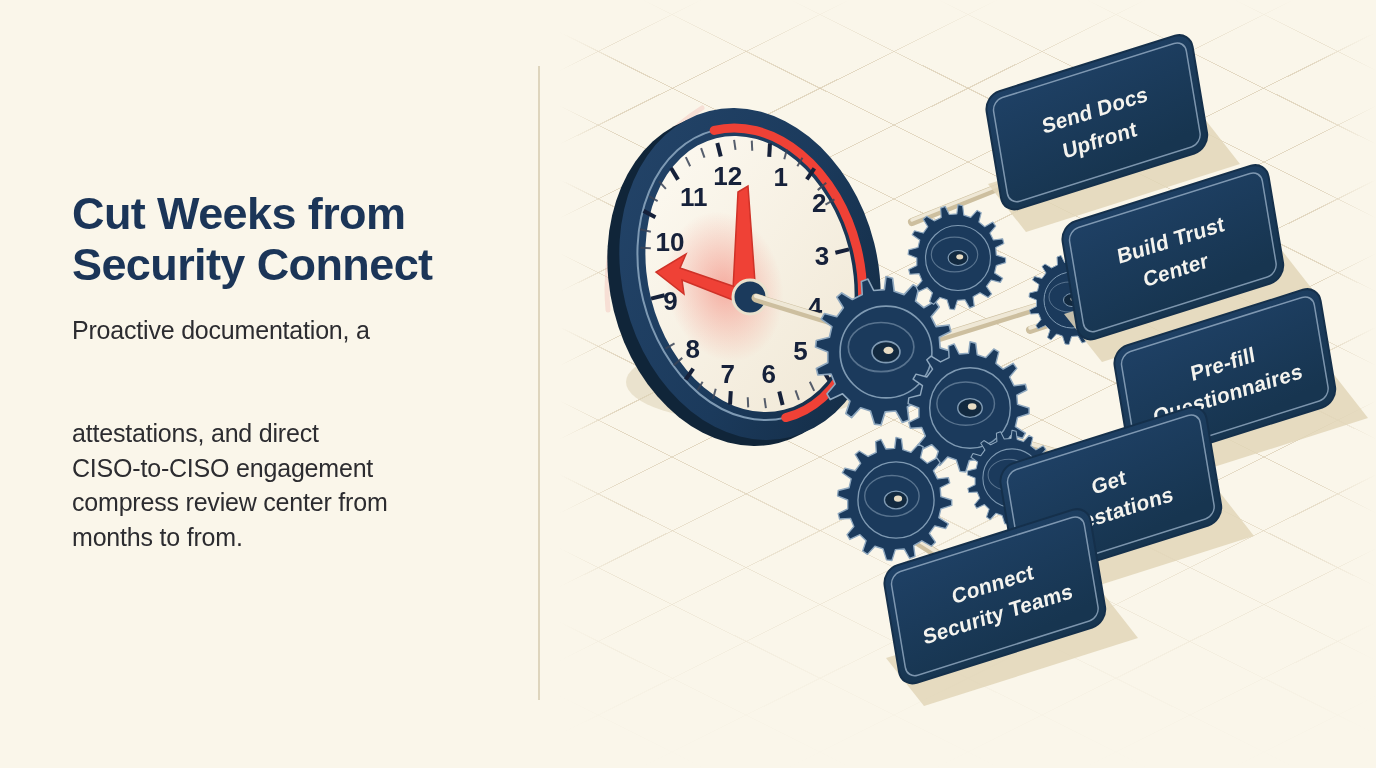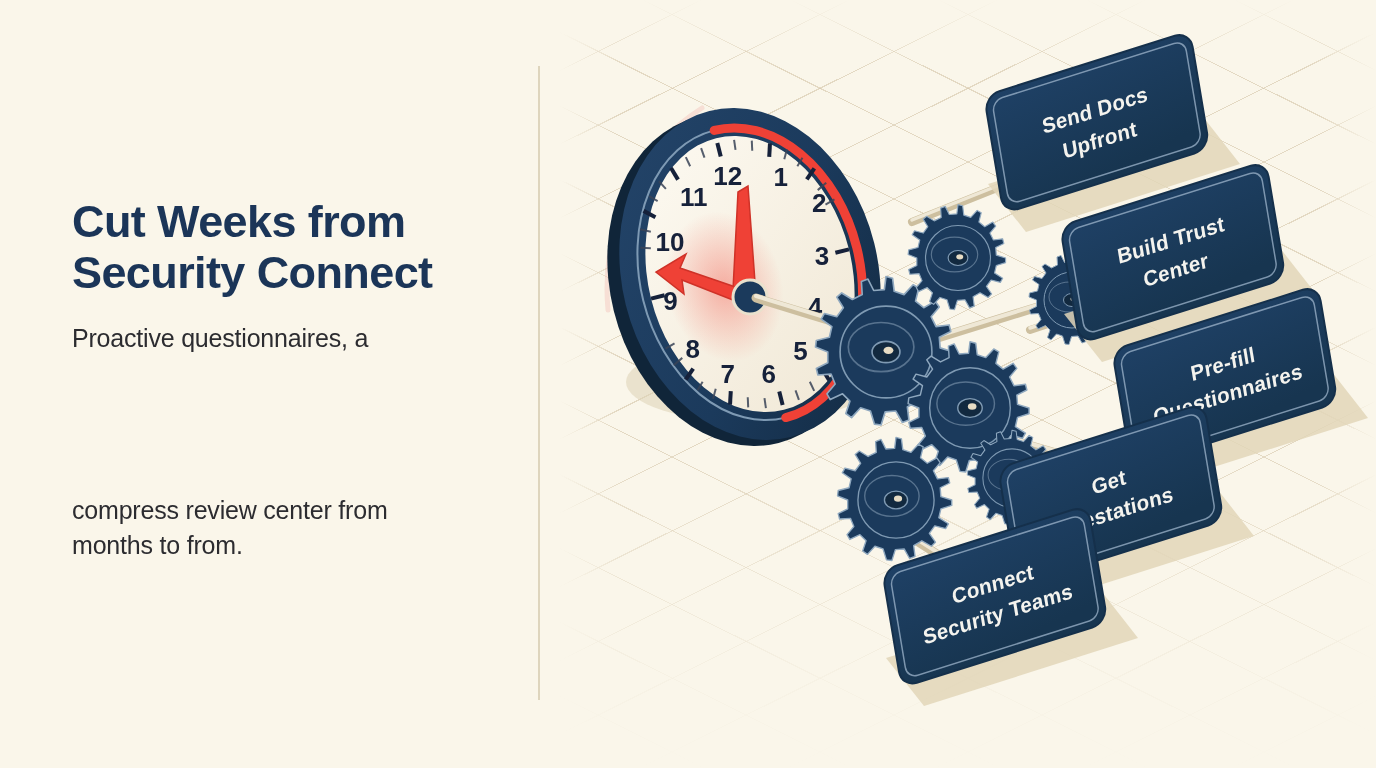--- a/index.html
+++ b/index.html
@@ -43,21 +43,21 @@
     inset: 0;
     background:
       linear-gradient(to bottom, #faf6ea 0%, rgba(250,246,234,0) 9%, rgba(250,246,234,0) 58%, rgba(250,246,234,.85) 88%, #faf6ea 100%),
       linear-gradient(to right, #faf6ea 0%, rgba(250,246,234,0) 7%, rgba(250,246,234,0) 93%, #faf6ea 100%);
   }
 
   
   .textcol {
     position: absolute;
     left: 72px;
-    top: 196px;
+    top: 188px;
     width: 420px;
   }
   .headline {
     margin: 0;
     font-size: 45px;
     line-height: 1.14;
     font-weight: 700;
     letter-spacing: -0.6px;
     color: #1b3558;
   }
@@ -352,23 +352,23 @@
   </div>
 
   <div class="divider"></div>
 
   <div class="textcol">
     <h1 class="headline">
       <span>Cut Weeks from</span><br>
       <span>Security Connect</span>
     </h1>
     <p class="body-copy">
-      <span>Proactive questionnaires, a</span><br>
+      <span>Proactive documentation, a</span><br>
       <br>
       <br>
-      <br>
-      <br>
+      <span>attestations, and direct</span><br>
+      <span>CISO-to-CISO engagement</span><br>
       <span>compress review center from</span><br>
       <span>months to from.</span>
     </p>
   </div>
 
 </div>
 
 </body></html>

